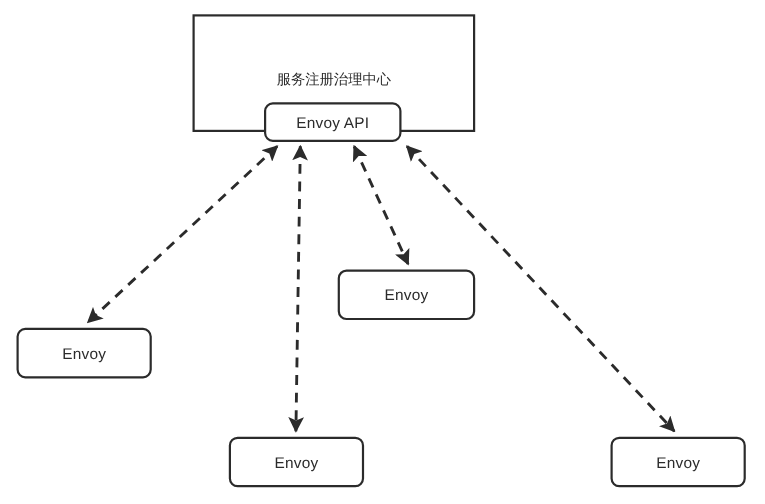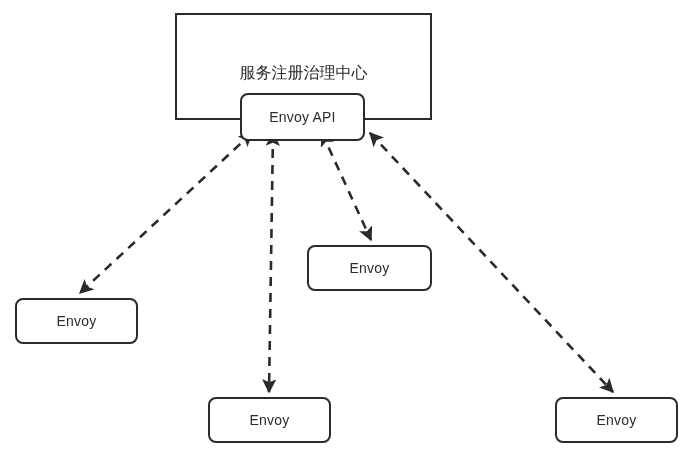--- a/index.html
+++ b/index.html
@@ -44,32 +44,32 @@
     background: transparent;
   }
   .node-label {
     font-size: 14px;
     line-height: 1;
     letter-spacing: 0.2px;
     white-space: nowrap;
     color: #2b2b2b;
   }
   .container-label {
-    font-size: 16px;
+    font-size: 13px;
     line-height: 1;
     white-space: nowrap;
     color: #2b2b2b;
     position: absolute;
     left: 50%;
     transform: translateX(-50%);
     top: 50px;
   }
   
   #registry-center { left: 175px; top: 13px; width: 257px; height: 107px; }
-  #envoy-api      { left: 240px; top: 93px;  width: 125px; height: 48px; }
+  #envoy-api      { left: 240px; top: 93px;  width: 125px; height: 36px; }
   #envoy-left     { left: 15px;  top: 298px; width: 123px; height: 46px; }
   #envoy-bottom   { left: 208px; top: 397px; width: 123px; height: 46px; }
   #envoy-mid      { left: 307px; top: 245px; width: 125px; height: 46px; }
   #envoy-right    { left: 555px; top: 397px; width: 123px; height: 46px; }
 </style>
 </head>
 <body>
 
 <div id="canvas">
 

